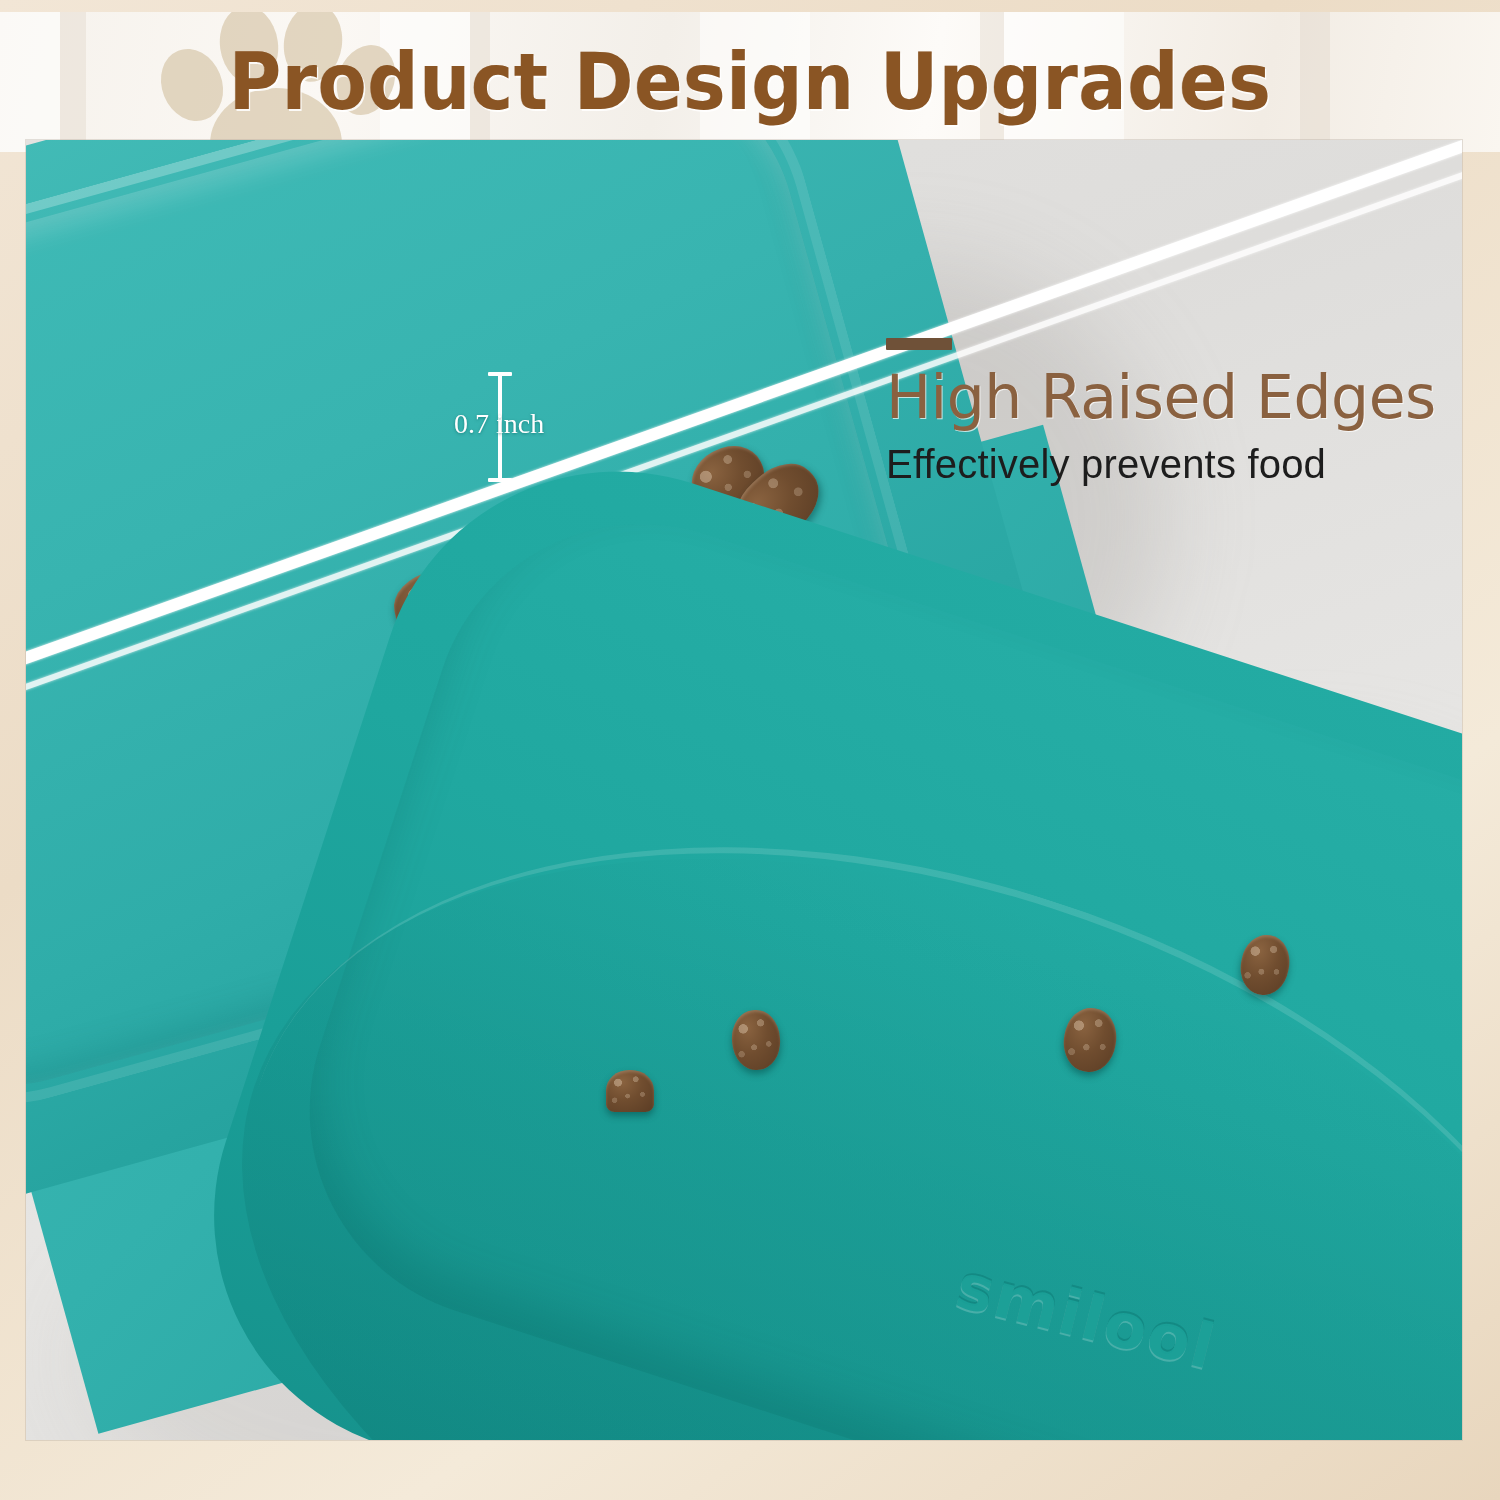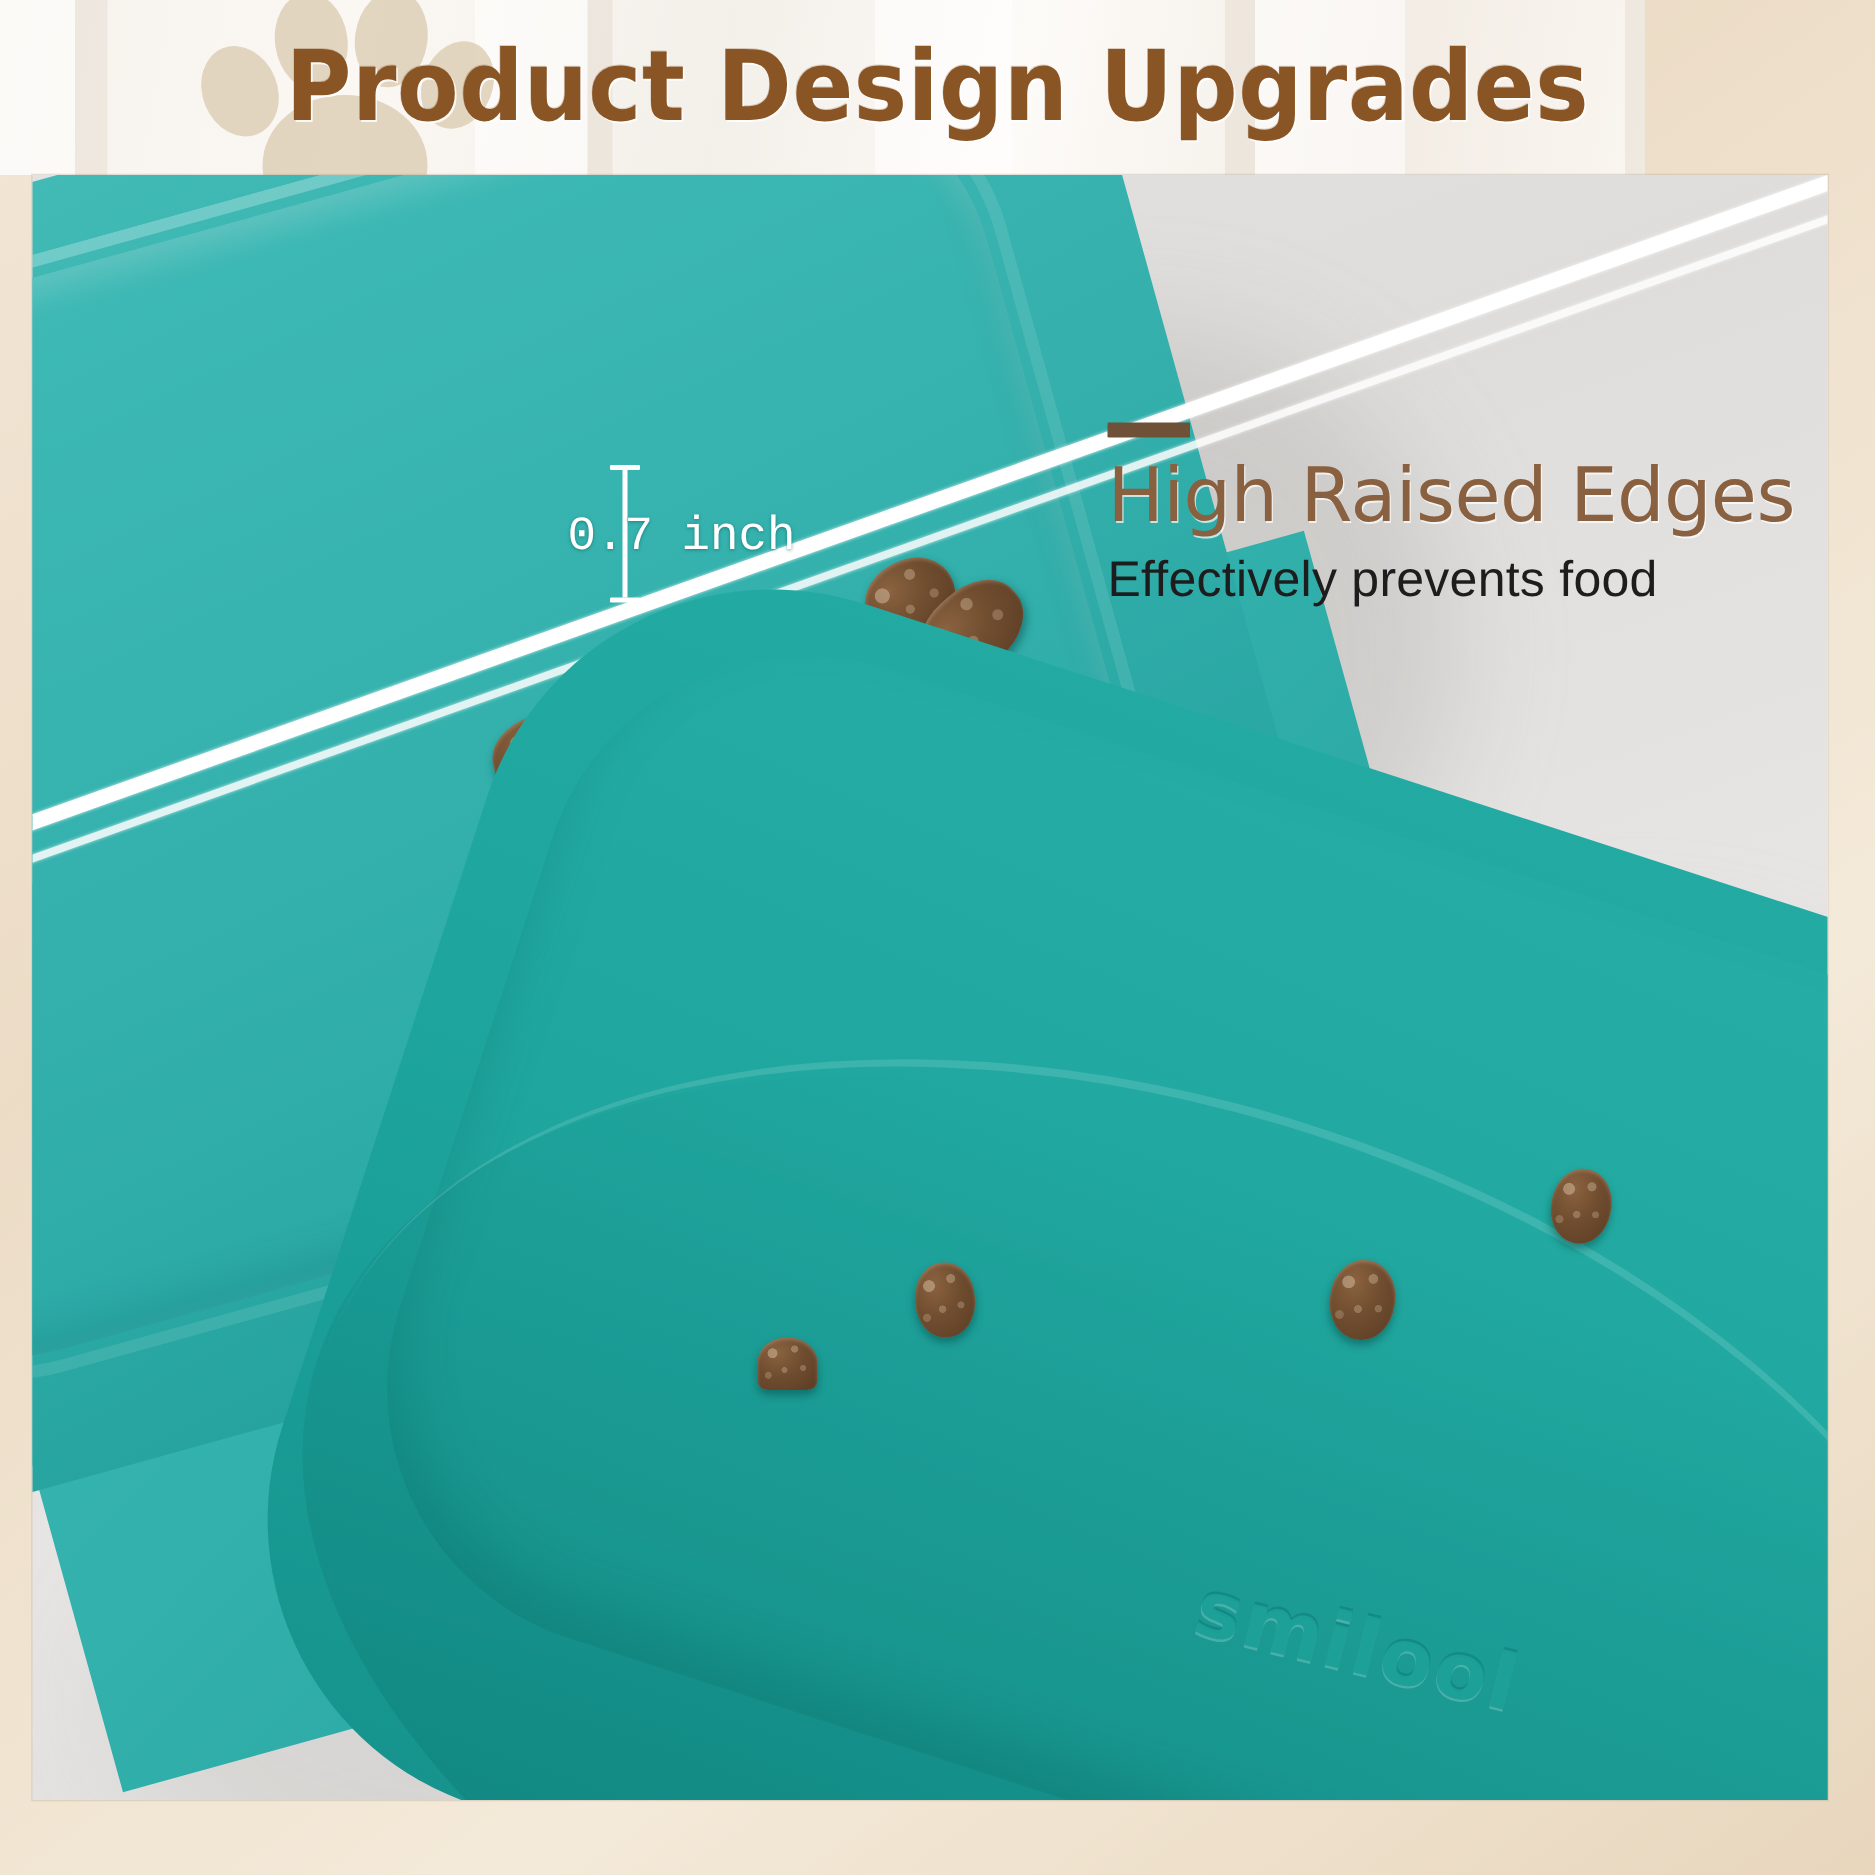--- a/index.html
+++ b/index.html
@@ -11,21 +11,21 @@
 
   
   #page{
     position:relative;width:1500px;height:1500px;
     background:linear-gradient(145deg,#f2e6d6 0%,#ecdcc6 35%,#f4ead9 70%,#e8d6bd 100%);
     overflow:hidden;
   }
 
   
   #header{
-    position:absolute;left:0;top:0;width:1316px;height:140px;
+    position:absolute;left:0;top:12px;width:1500px;height:140px;
     background:linear-gradient(100deg,#f6f2ec 0%,#fbf8f4 22%,#f3efe9 44%,#fdfbf8 62%,#f2ece4 84%,#faf6f0 100%);
     overflow:hidden;
   }
   
   #header .stripe{position:absolute;top:0;height:140px;background:rgba(255,255,255,.55);}
   #header .stripe.d{background:rgba(222,210,196,.35);}
 
   
   #paw{position:absolute;left:158px;top:-16px;width:215px;height:170px;opacity:.72;}
   #paw .pad{position:absolute;background:#d9c9ad;border-radius:50%;}
@@ -144,22 +144,22 @@
       radial-gradient(circle at 76% 58%, rgba(235,215,190,.26) 0 5%, transparent 6%),
       radial-gradient(circle at 18% 72%, rgba(235,215,190,.24) 0 5%, transparent 6%);
   }
 
   
   #measure{position:absolute;left:462px;top:232px;width:24px;height:110px;}
   #measure .cap{position:absolute;left:0;width:24px;height:4px;background:#ffffff;border-radius:1px;}
   #measure .stem{position:absolute;left:10px;top:4px;width:4px;height:102px;background:#ffffff;}
   #measure-label{
     position:absolute;left:428px;top:268px;
-    color:#ffffff;font-size:38px;font-weight:400;
-    font-family:Liberation Mono, monospace;
+    color:#ffffff;font-size:28px;font-weight:400;
+    font-family:Liberation Serif, serif;
     text-shadow:0 1px 3px rgba(0,90,86,.55);
     white-space:nowrap;
   }
 
   
   .accent-bar{width:66px;height:12px;background:#6f5138;border-radius:1px;}
 
   #callout-top{
     position:absolute;left:840px;top:198px;width:620px;margin-left:20px;
   }

